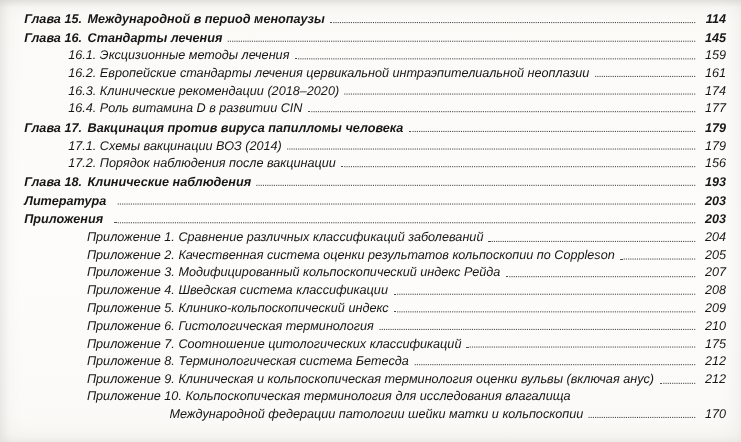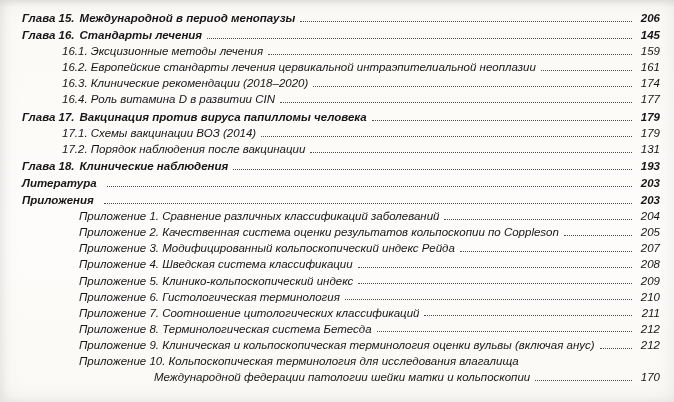--- a/index.html
+++ b/index.html
@@ -59,21 +59,21 @@
 </style>
 </head>
 <body>
 
 <div class="scan-page">
   <div class="toc">
       <div class="toc-row lvl-chapter">
     <span class="toc-label">Глава 15.</span>
     <span class="toc-title">Международной в период менопаузы</span>
     <span class="leader"></span>
-    <span class="toc-page">206</span>
+    <span class="toc-page">114</span>
   </div>
       <div class="toc-row lvl-chapter">
     <span class="toc-label">Глава 16.</span>
     <span class="toc-title">Стандарты лечения</span>
     <span class="leader"></span>
     <span class="toc-page">145</span>
   </div>
       <div class="toc-row lvl-section">
 
     <span class="toc-title">16.1. Эксцизионные методы лечения</span>
@@ -107,21 +107,21 @@
       <div class="toc-row lvl-section">
 
     <span class="toc-title">17.1. Схемы вакцинации ВОЗ (2014)</span>
     <span class="leader"></span>
     <span class="toc-page">179</span>
   </div>
       <div class="toc-row lvl-section">
 
     <span class="toc-title">17.2. Порядок наблюдения после вакцинации</span>
     <span class="leader"></span>
-    <span class="toc-page">131</span>
+    <span class="toc-page">156</span>
   </div>
       <div class="toc-row lvl-chapter">
     <span class="toc-label">Глава 18.</span>
     <span class="toc-title">Клинические наблюдения</span>
     <span class="leader"></span>
     <span class="toc-page">193</span>
   </div>
       <div class="toc-row lvl-chapter">
     <span class="toc-label">Литература</span>
     <span class="toc-title"></span>
@@ -167,21 +167,21 @@
       <div class="toc-row lvl-appendix">
 
     <span class="toc-title">Приложение 6. Гистологическая терминология</span>
     <span class="leader"></span>
     <span class="toc-page">210</span>
   </div>
       <div class="toc-row lvl-appendix">
 
     <span class="toc-title">Приложение 7. Соотношение цитологических классификаций</span>
     <span class="leader"></span>
-    <span class="toc-page">211</span>
+    <span class="toc-page">175</span>
   </div>
       <div class="toc-row lvl-appendix">
 
     <span class="toc-title">Приложение 8. Терминологическая система Бетесда</span>
     <span class="leader"></span>
     <span class="toc-page">212</span>
   </div>
       <div class="toc-row lvl-appendix">
 
     <span class="toc-title">Приложение 9. Клиническая и кольпоскопическая терминология оценки вульвы (включая анус)</span>

